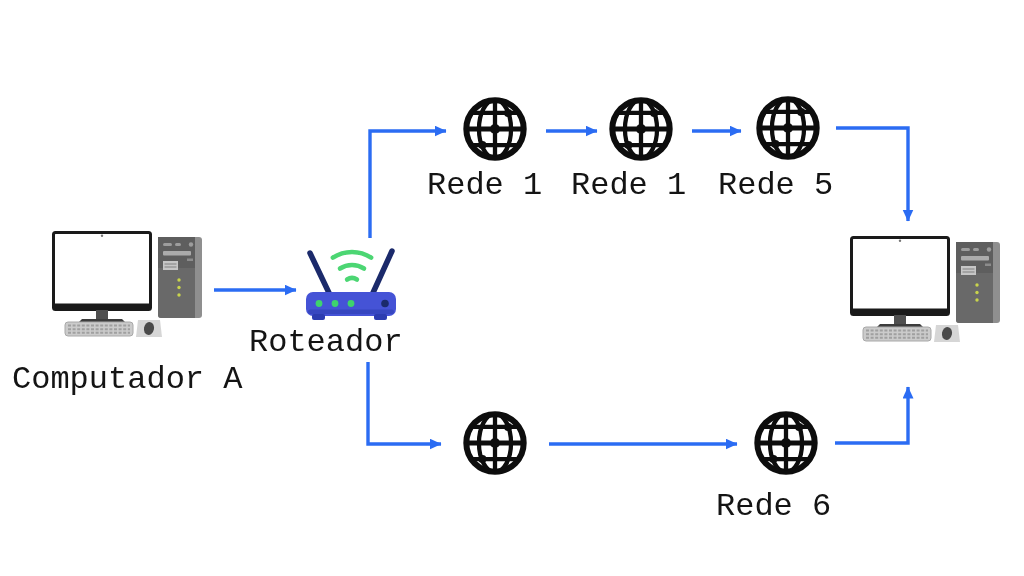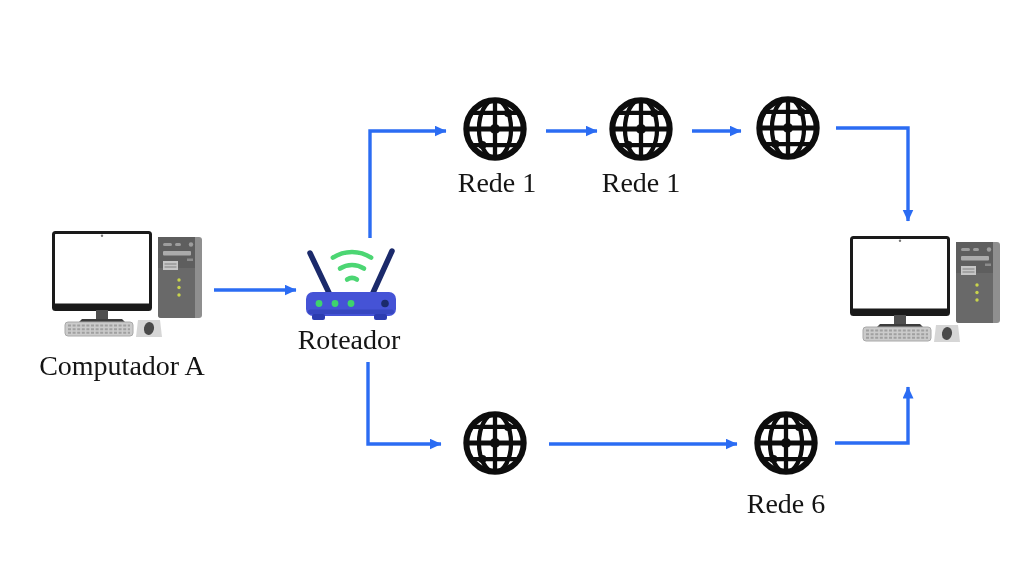--- a/index.html
+++ b/index.html
@@ -4,23 +4,24 @@
 <style>
   html,body { margin:0; padding:0; background:#ffffff; }
   .canvas {
     position:relative; width:1024px; height:576px;
     background: var(--c-background, #ffffff);
     font-family: "Liberation Serif", "DejaVu Serif", serif;
     overflow:hidden;
   }
   .abs { position:absolute; }
   .node-label {
-    position:absolute; text-align:center;
-    font-size:28px; line-height:1.1; color: var(--c-label, #141414);
+    position:absolute; 
+    font-size:32px; line-height:1.1; color: var(--c-label, #141414);
     white-space:nowrap;
+    font-family:Liberation Mono, monospace;
   }
   
   .edges { position:absolute; left:0; top:0; pointer-events:none; }
   .edge {
     fill:none; stroke: var(--c-arrow, #2b6cf3);
     stroke-width:3.4; stroke-linejoin:miter; stroke-linecap:butt;
   }
   .arrowhead { fill: var(--c-arrow, #2b6cf3); }
   
   .globe-stroke { stroke: var(--c-globe, #0d0d0d); fill:none; }
@@ -89,21 +90,21 @@
         <rect x="135" y="27.5" width="6" height="2.5" fill="#8c8c8c"></rect>
         <rect x="111" y="30" width="15" height="9" fill="#c6c6c6"></rect>
         <line x1="112.5" y1="33" x2="124.5" y2="33" stroke="#8c8c8c" stroke-width="1.2"></line>
         <line x1="112.5" y1="36" x2="124.5" y2="36" stroke="#8c8c8c" stroke-width="1.2"></line>
         <circle cx="127" cy="49" r="1.7" fill="#c9d44c"></circle>
         <circle cx="127" cy="56.5" r="1.7" fill="#c9d44c"></circle>
         <circle cx="127" cy="64" r="1.7" fill="#c9d44c"></circle>
       </g>
     </svg>
   </div>
-  <div class="node-label" style="left:12px; top:351px; width:220px;">Computador A</div>
+  <div class="node-label" style="left:12px; top:362px; width:220px;">Computador A</div>
 
   <div class="abs" style="left:295px; top:243px;">
     <svg width="110" height="80" viewBox="0 0 110 80">
       <line class="antenna" x1="35" y1="52" x2="15" y2="10"></line>
       <line class="antenna" x1="77" y1="52" x2="97" y2="8"></line>
       <g>
         <path class="wifi-arc" d="M52.1 36.5 A9 9 0 0 1 61.9 36.5"></path>
         <path class="wifi-arc" d="M45 25.5 A22 22 0 0 1 69 25.5"></path>
         <path class="wifi-arc" d="M37.9 14.6 A35 35 0 0 1 76.1 14.6"></path>
       </g>
@@ -170,20 +171,21 @@
       <line class="globe-stroke" x1="36" y1="4" x2="36" y2="68" stroke-width="4.4"></line>
       <ellipse class="globe-stroke" cx="36" cy="36" rx="16.5" ry="30" stroke-width="4.4"></ellipse>
       <line class="globe-stroke" x1="4" y1="19.5" x2="68" y2="19.5" stroke-width="4.4"></line>
       <line class="globe-stroke" x1="3" y1="36" x2="69" y2="36" stroke-width="5"></line>
       <line class="globe-stroke" x1="4" y1="52.5" x2="68" y2="52.5" stroke-width="4.4"></line>
     </g>
     <circle class="globe-fill" cx="36" cy="36" r="5.2"></circle>
     <circle class="globe-fill" cx="49.5" cy="19.5" r="4.2"></circle>
     <circle class="globe-fill" cx="23" cy="52.5" r="4.2"></circle>
   </svg>
+  <div class="node-label" style="left:718px; top:168px; width:140px;">Rede 5</div>
 
   <svg class="abs" style="left:460px; top:408px;" width="70" height="70" viewBox="0 0 72 72">
     <defs>
         <clipPath id="gc2">
           <circle cx="36" cy="36" r="28"></circle>
         </clipPath>
       </defs>
     <circle class="globe-stroke" cx="36" cy="36" r="29.5" stroke-width="6.2"></circle>
     <g clip-path="url(#gc2)">
       <line class="globe-stroke" x1="36" y1="4" x2="36" y2="68" stroke-width="4.4"></line>

